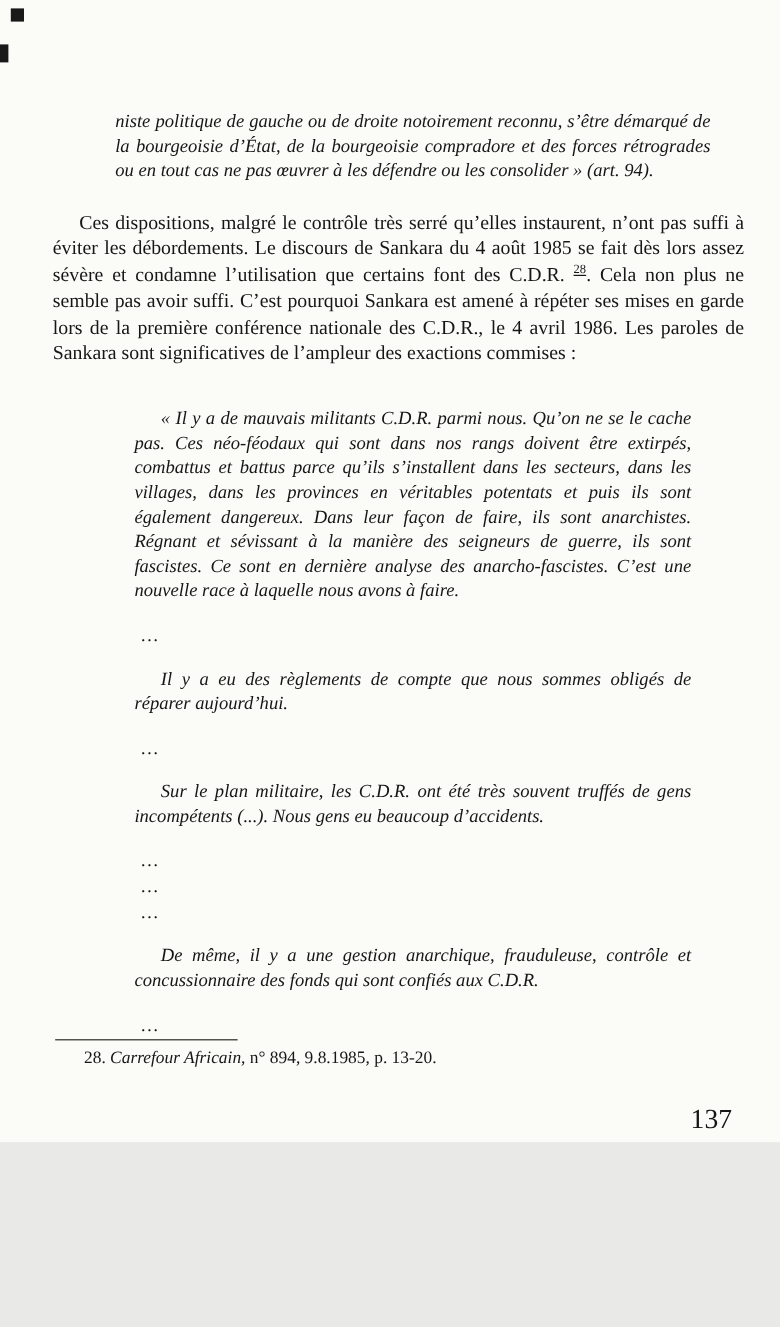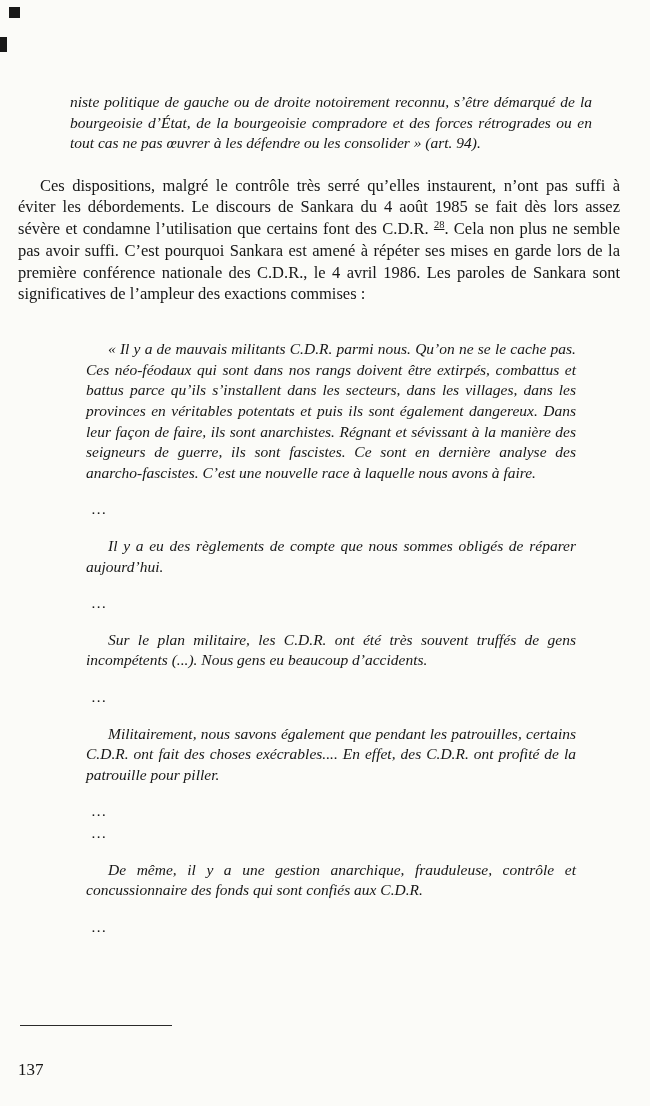--- a/index.html
+++ b/index.html
@@ -3,27 +3,27 @@
 <meta charset="utf-8">
 <style>
   html, body {
     margin: 0;
     padding: 0;
     background: #e9e9e7;
   }
   .page {
     position: relative;
     width: 650px;
-    height: 1106px;
+    height: 952px;
     box-sizing: border-box;
     margin: 0 auto;
     background: #fbfbf8;
     color: #161616;
     font-family: "Liberation Serif", "DejaVu Serif", serif;
-    padding: 92px 30px 26px 18px;
+    padding: 92px 30px 26px 44px;
     display: flex;
     flex-direction: column;
     overflow: hidden;
   }
   
   .artifact { position: absolute; background: #191919; }
   .artifact-1 { left: 9px;  top: 7px;  width: 11px; height: 11px; }
   .artifact-2 { left: 0px;  top: 37px; width: 7px;  height: 15px; }
 
   .top-quote {
@@ -77,22 +77,23 @@
   }
   .footnote {
     margin: 0;
     font-size: 14.5px;
     line-height: 19px;
     padding-left: 26px;
   }
 
   .page-number {
     margin-top: 28px;
+    text-align: right;
     padding-right: 10px;
-    font-size: 17px;
+    font-size: 23px;
   }
 </style>
 </head>
 <body>
 
 <div class="page">
 
   <div class="artifact artifact-1"></div>
   <div class="artifact artifact-2"></div>
 
@@ -102,26 +103,26 @@
 
   <p class="body-para"><span>Ces dispositions, malgré le contrôle très serré qu’elles instaurent, n’ont pas suffi à éviter les débordements. Le discours de Sankara du 4 août 1985 se fait dès lors assez sévère et condamne l’utilisation que certains font des C.D.R. </span><sup class="fnref">28</sup><span>. Cela non plus ne semble pas avoir suffi. C’est pourquoi Sankara est amené à répéter ses mises en garde lors de la première conférence nationale des C.D.R., le 4 avril 1986. Les paroles de Sankara sont significatives de l’ampleur des exactions commises :</span></p>
 
   <blockquote class="long-quote">
     <p>« Il y a de mauvais militants C.D.R. parmi nous. Qu’on ne se le cache pas. Ces néo-féodaux qui sont dans nos rangs doivent être extirpés, combattus et battus parce qu’ils s’installent dans les secteurs, dans les villages, dans les provinces en véritables potentats et puis ils sont également dangereux. Dans leur façon de faire, ils sont anarchistes. Régnant et sévissant à la manière des seigneurs de guerre, ils sont fascistes. Ce sont en dernière analyse des anarcho-fascistes. C’est une nouvelle race à laquelle nous avons à faire.</p>
     <p class="ellipsis">…</p>
     <p>Il y a eu des règlements de compte que nous sommes obligés de réparer aujourd’hui.</p>
     <p class="ellipsis">…</p>
     <p>Sur le plan militaire, les C.D.R. ont été très souvent truffés de gens incompétents (...). Nous gens eu beaucoup d’accidents.</p>
     <p class="ellipsis">…</p>
-    <p>Militairement, nous savons également que pendant les patrouilles, certains C.D.R. ont fait des choses exécrables.... En effet, des C.D.R. ont profité de la patrouille pour piller.</p>
     <p class="ellipsis">…</p>
     <p class="ellipsis">…</p>
     <p>De même, il y a une gestion anarchique, frauduleuse, contrôle et concussionnaire des fonds qui sont confiés aux C.D.R.</p>
     <p class="ellipsis">…</p>
   </blockquote>
 
   <div class="footnote-area">
     <hr class="footnote-rule">
+    <p class="footnote"><span>28.</span> <i>Carrefour Africain</i><span>, n° 894, 9.8.1985, p. 13-20.</span></p>
   </div>
 
   <div class="page-number">137</div>
 
 </div>
 
 </body></html>

